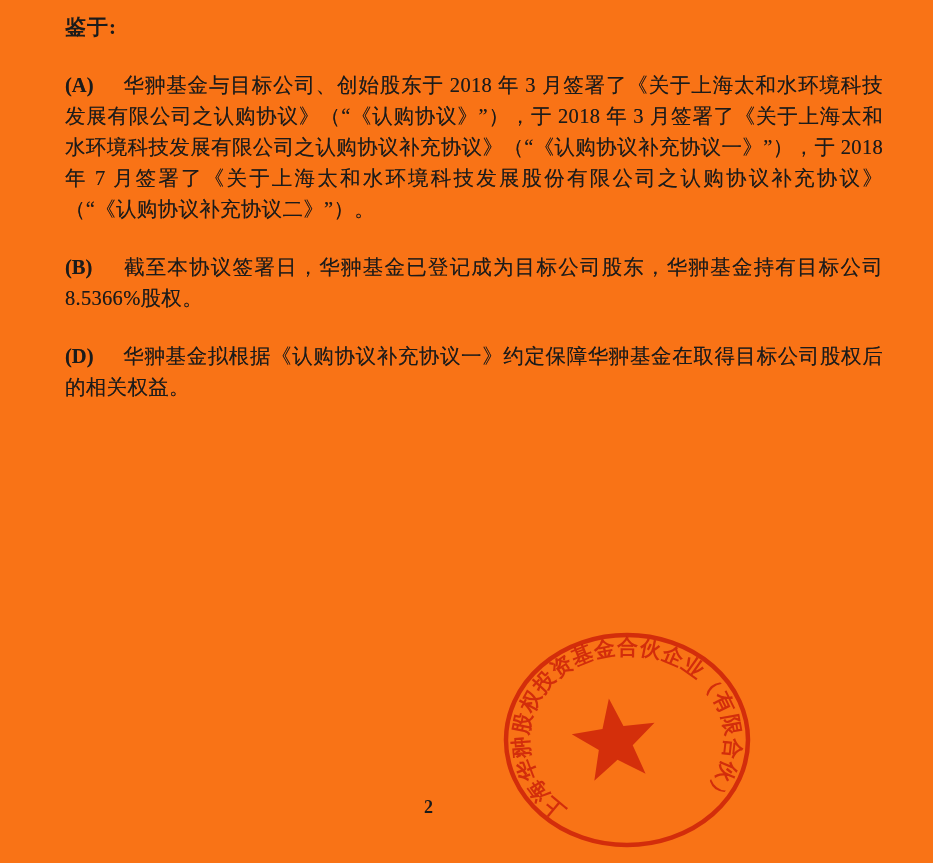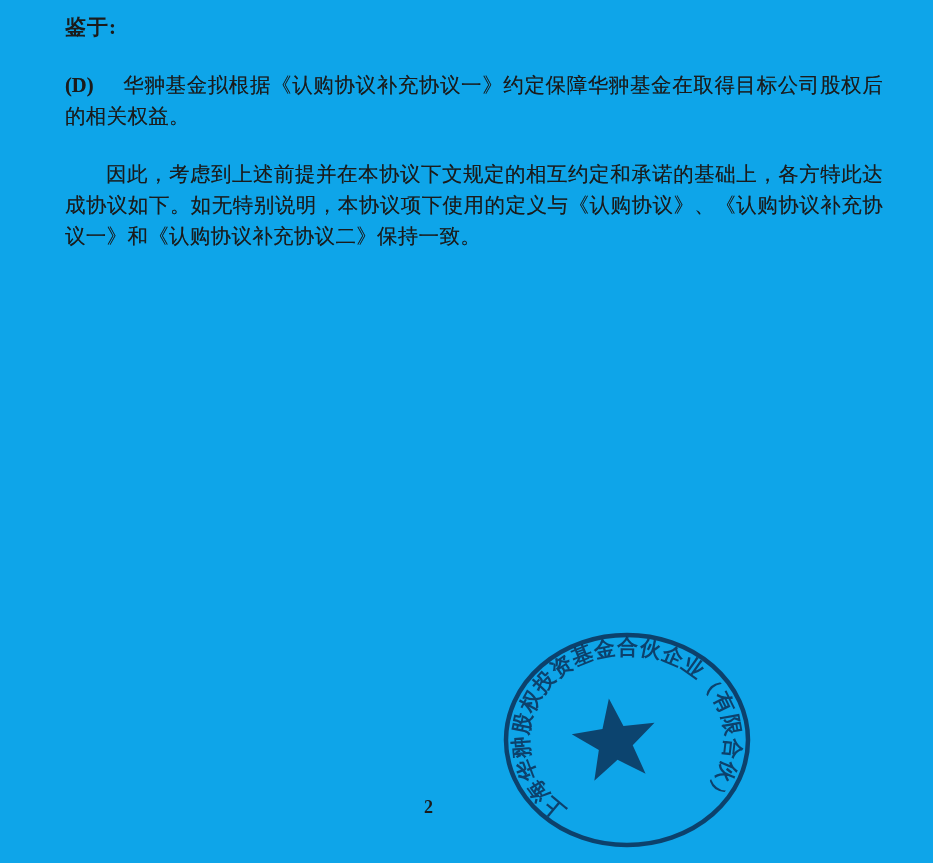--- a/index.html
+++ b/index.html
@@ -1,19 +1,19 @@
 <!DOCTYPE html>
 <html><head>
 <meta charset="utf-8">
 <style>
   html,body { margin:0; padding:0; }
   .page {
     position:relative;
     width:933px; height:863px;
-    background:#0ea5e9;
+    background:#f97316;
     overflow:hidden;
     font-family:"Liberation Serif","DejaVu Serif",serif;
     color:#1b1b1b;
   }
   .content {
     position:absolute;
     left:65px; top:12px;
     width:818px;
   }
   .preamble {
@@ -61,27 +61,28 @@
   }
 </style>
 </head>
 <body>
 
 <div class="page">
   <div class="content">
 
     <p class="preamble">鉴于:</p>
 
+    <p class="recital"><span class="rlabel">(A)</span><span class="rtext">华翀基金与目标公司、创始股东于 2018 年 3 月签署了《关于上海太和水环境科技发展有限公司之认购协议》（“《认购协议》”），于 2018 年 3 月签署了《关于上海太和水环境科技发展有限公司之认购协议补充协议》（“《认购协议补充协议一》”），于 2018 年 7 月签署了《关于上海太和水环境科技发展股份有限公司之认购协议补充协议》（“《认购协议补充协议二》”）。</span></p>
 
+    <p class="recital"><span class="rlabel">(B)</span><span class="rtext">截至本协议签署日，华翀基金已登记成为目标公司股东，华翀基金持有目标公司 8.5366%股权。</span></p>
 
 
     <p class="recital"><span class="rlabel">(D)</span><span class="rtext">华翀基金拟根据《认购协议补充协议一》约定保障华翀基金在取得目标公司股权后的相关权益。</span></p>
 
 
-    <p class="closing">因此，考虑到上述前提并在本协议下文规定的相互约定和承诺的基础上，各方特此达成协议如下。如无特别说明，本协议项下使用的定义与《认购协议》、《认购协议补充协议一》和《认购协议补充协议二》保持一致。</p>
   </div>
 
   <div class="page-number">2</div>
 
   <svg class="stamp" width="300" height="253" viewBox="0 0 300 253">
     <defs>
       <path id="sealArc" d="M 90.4 198.7 A 99 86 0 1 1 226.9 184.1" fill="none"></path>
     </defs>
     <ellipse class="ring" cx="150" cy="130" rx="121" ry="105" stroke="#cf4258" stroke-width="4.5"></ellipse>
     <g transform="translate(138,132) rotate(-8)">

